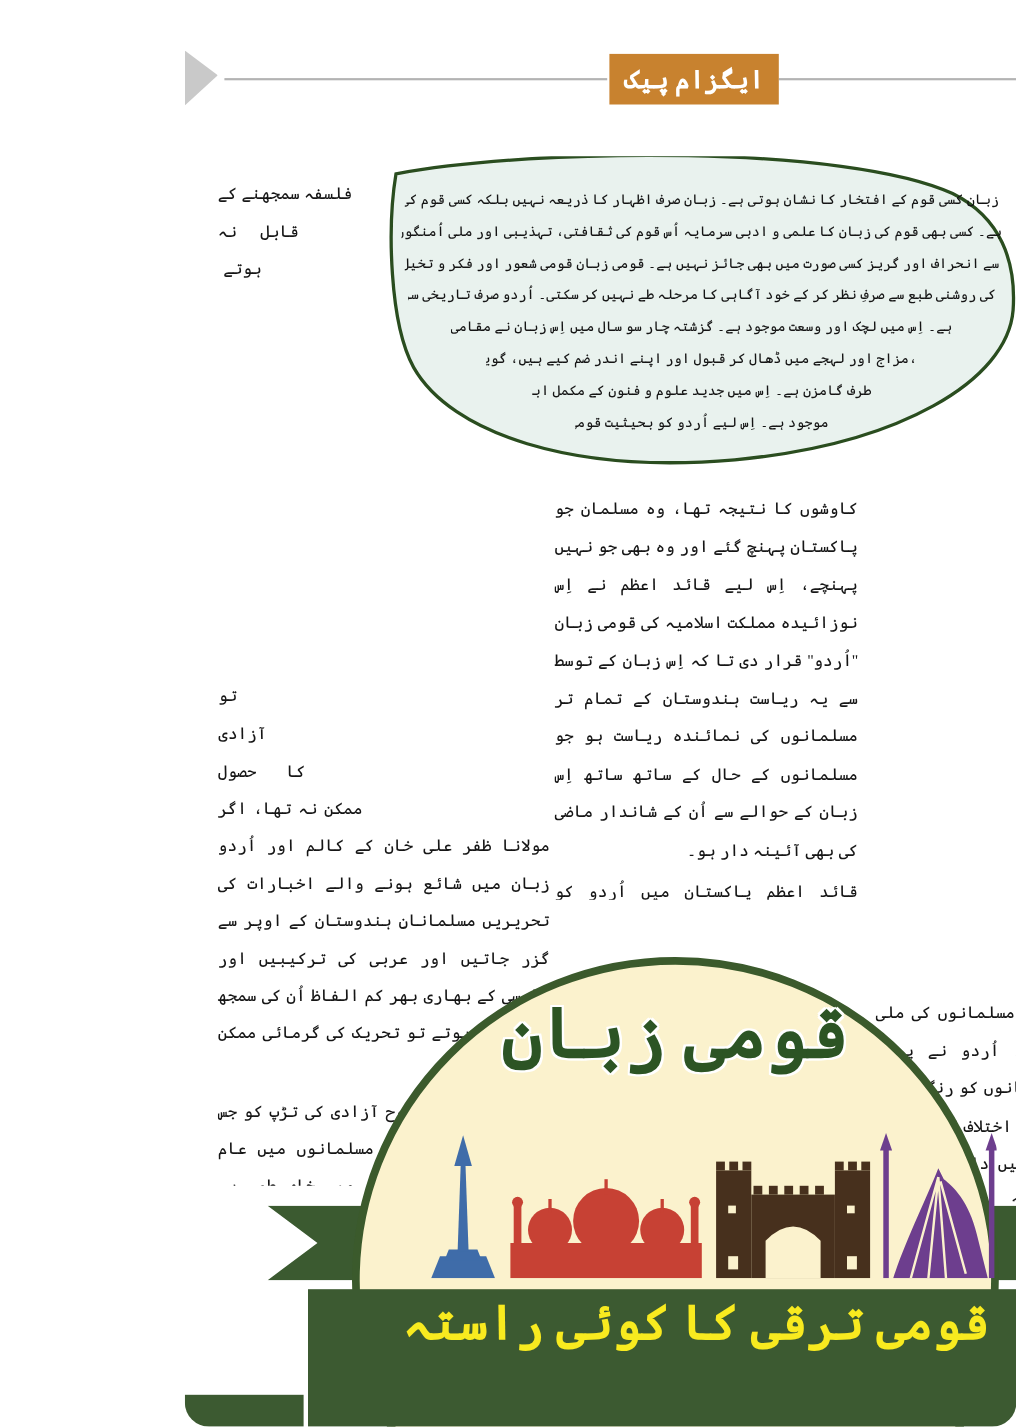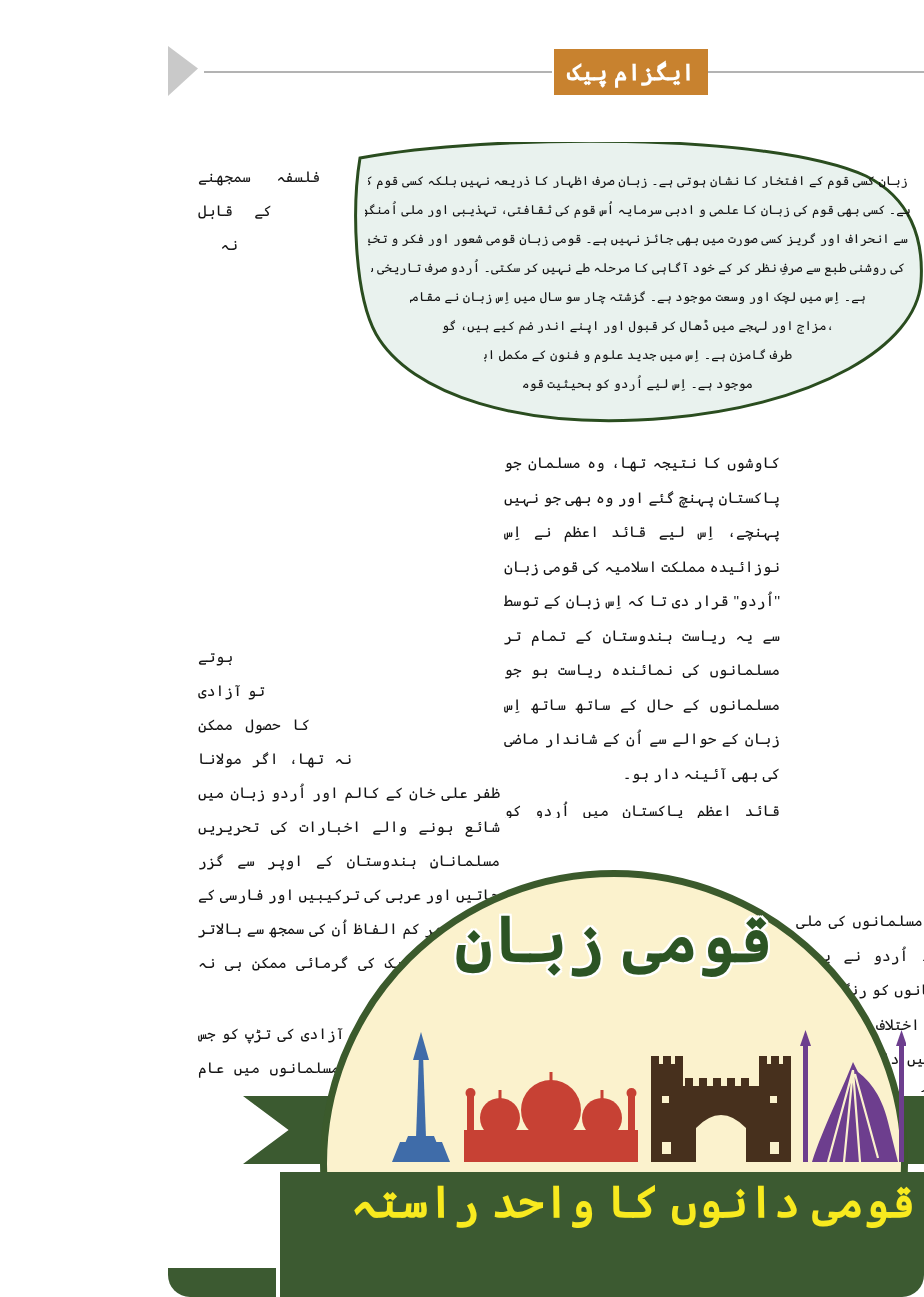--- a/index.html
+++ b/index.html
@@ -1,17 +1,17 @@
 <!DOCTYPE html>
 <html lang="ur" dir="rtl"><head>
 <meta charset="utf-8">
 <style>
   html,body{margin:0;padding:0;background:#ffffff;}
   .page{position:relative;width:756px;height:1297px;background:#ffffff;overflow:hidden;
-        font-family:Liberation Sans, sans-serif;direction:rtl;border-radius:22px;}
+        font-family:Liberation Serif, serif;direction:rtl;border-radius:22px;}
   
   .corner-tl{position:absolute;left:0;top:46px;width:30px;height:50px;background:#c9c9c9;
              clip-path:polygon(0 0,100% 45%,0 100%);}
   .rule{position:absolute;top:71px;height:2px;background:#b3b3b3;}
   .rule-left{left:36px;width:348px;}
   .rule-right{left:540px;width:348px;}
   .hdr-badge{position:absolute;left:386px;top:49px;width:154px;height:46px;background:#c8822f;
              display:flex;align-items:center;justify-content:center;}
   .hdr-badge span{color:#fff;font-size:23px;font-weight:bold;}
   .byline{position:absolute;left:56px;top:100px;width:220px;font-size:19px;font-weight:bold;color:#1a1a1a;text-align:left;direction:rtl;}
@@ -187,18 +187,18 @@
       <rect x="437" y="12" width="5" height="120"></rect>
         <polygon points="434,16 445,16 439.5,0"></polygon>
       <rect x="533" y="12" width="5" height="120"></rect>
         <polygon points="530,16 541,16 535.5,0"></polygon>
       <path d="M 446 132 L 532 132 L 522 92 C 515 62 500 48 492 42 L 487 32 C 477 58 457 98 446 132 Z"></path>
       <path d="M 487 40 L 462 132 M 487 40 L 478 132 M 487 40 L 494 132 M 489 44 L 512 128" stroke="#fbf2cd" stroke-width="2.2" fill="none"></path>
     </g>
   </svg>
 
   <div class="ribbon">
-    <span>قومی دانوں کا واحد راستہ</span>
+    <span>قومی ترقی کا کوئی راستہ</span>
   </div>
   <div class="foot-block foot-left"></div>
   <div class="foot-block foot-right"></div>
 
 </div>
 
 </body></html>

